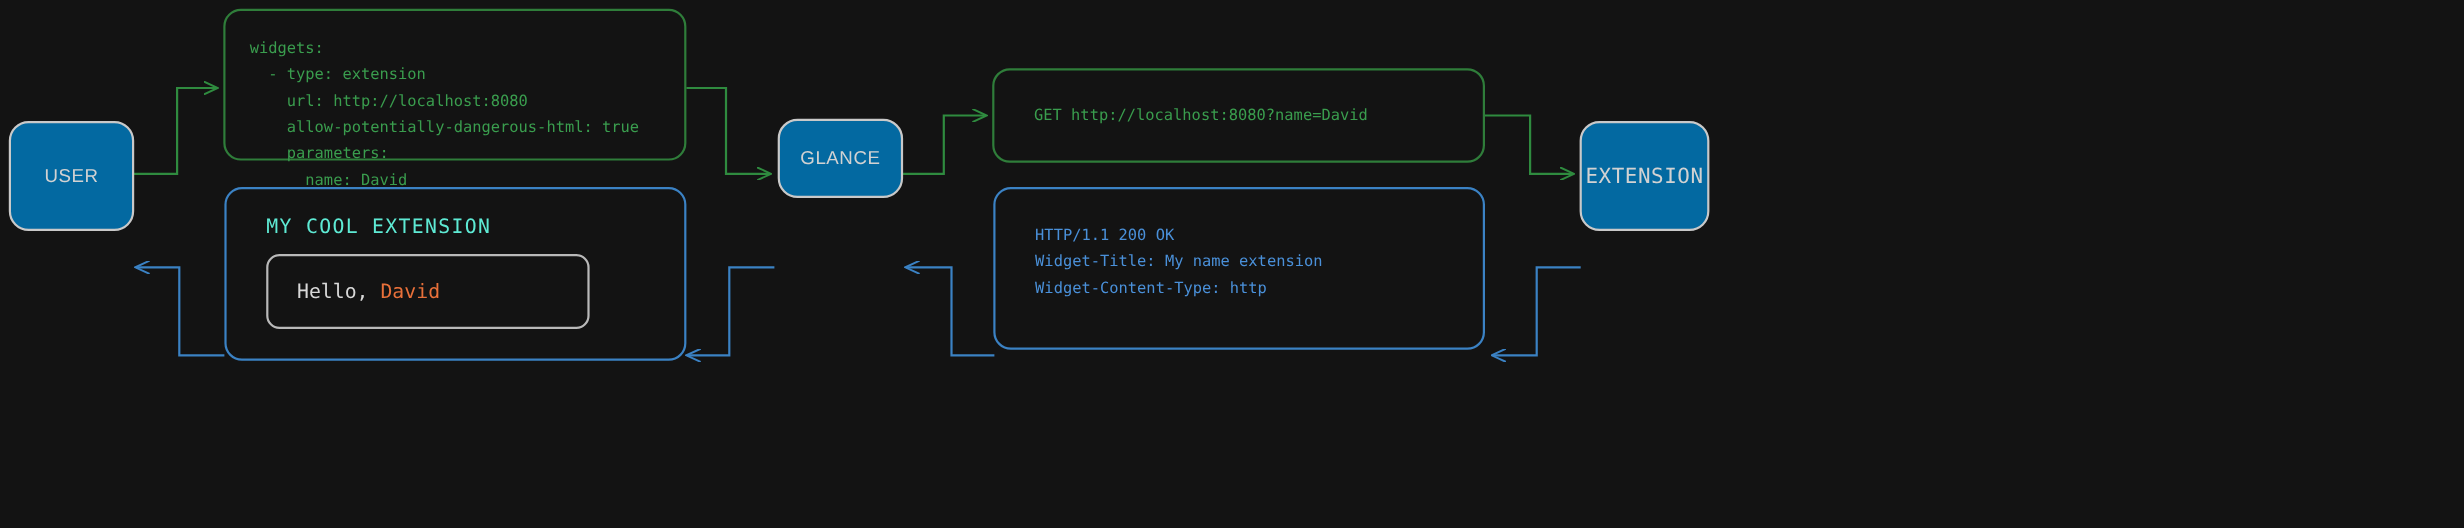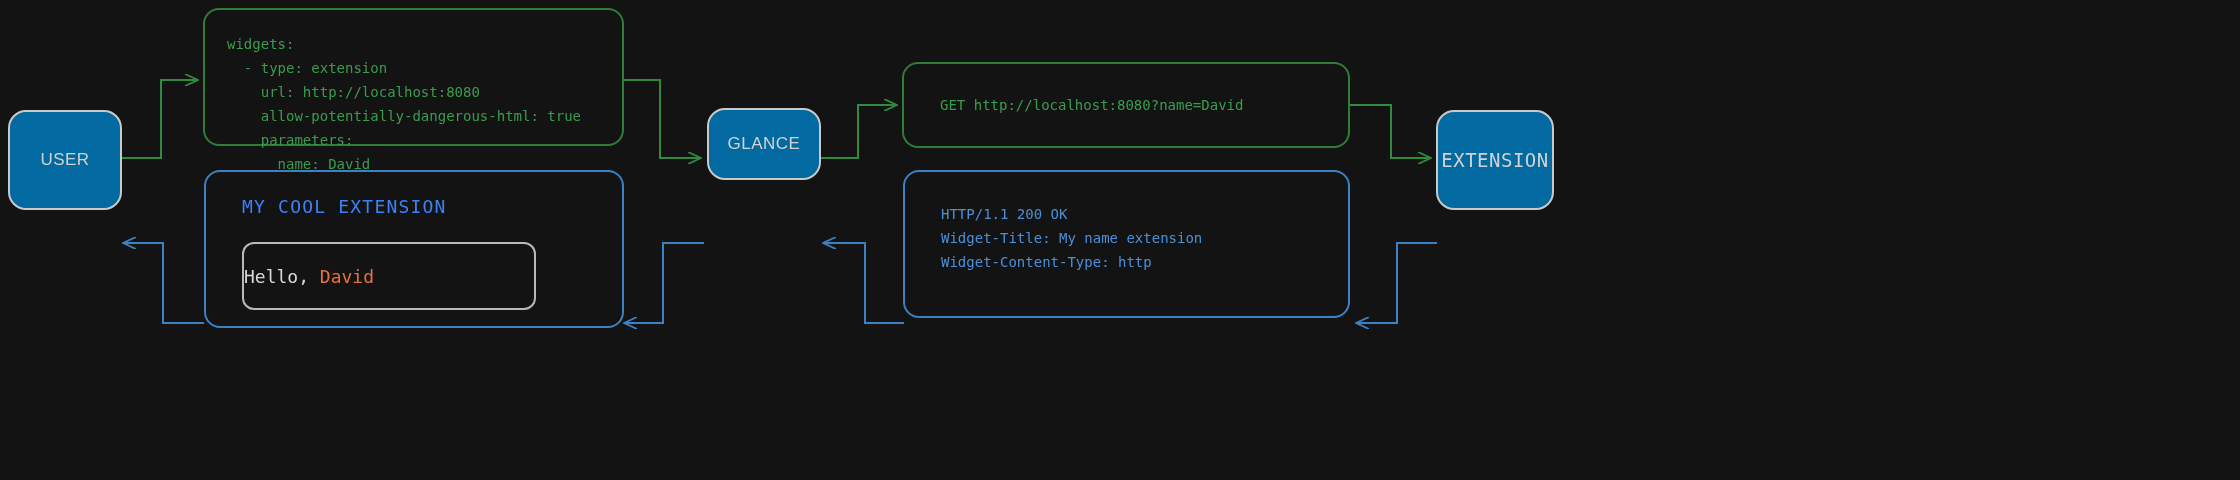--- a/index.html
+++ b/index.html
@@ -63,21 +63,21 @@
     font-size: 14px;
     line-height: 24px;
     white-space: pre;
     margin: 0;
   }
   .code.green { color: #3a9d4e; }
   .code.blue  { color: #4a90d9; }
   .widget-title {
     font-family: "DejaVu Sans Mono", monospace;
     font-size: 18px;
-    color: #3b82f6;
+    color: #5eead4;
     letter-spacing: 1.2px;
     white-space: pre;
   }
   .widget-inner {
     border: 2px solid #b9b9b9;
     border-radius: 12px;
     box-sizing: border-box;
     display: flex;
     align-items: center;
     background: #131313;
@@ -143,21 +143,21 @@
       name: David</pre>
   </div>
 
   <div class="msgbox green" style="left:902px; top:62px; width:448px; height:86px; padding:0 0 0 36px;
               display:flex; align-items:center;">
     <pre class="code green">GET http://localhost:8080?name=David</pre>
   </div>
 
   <div class="msgbox blue" style="left:204px; top:170px; width:420px; height:158px; padding:24px 0 0 36px;">
     <div class="widget-title">MY COOL EXTENSION</div>
-    <div class="widget-inner" style="margin-top:25px; width:294px; height:68px; padding-left:0;">
+    <div class="widget-inner" style="margin-top:14px; width:294px; height:68px; padding-left:26px;">
       <div class="widget-body"><span>Hello, </span><span class="accent">David</span></div>
     </div>
   </div>
 
   <div class="msgbox blue" style="left:903px; top:170px; width:447px; height:148px; padding:30px 16px 0 36px;">
     <div class="code blue">HTTP/1.1 200 OK</div>
     <div class="code blue">Widget-Title: My name extension</div>
     <div class="code blue">Widget-Content-Type: http</div>
     <div class="code blue">&nbsp;</div>
   </div>

